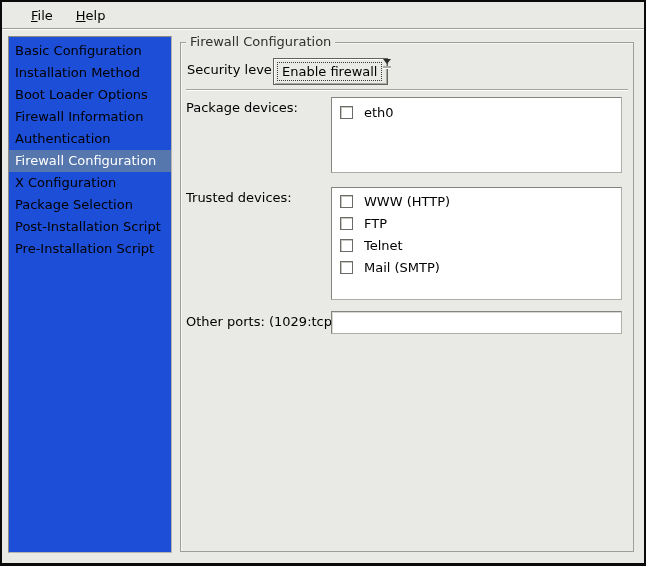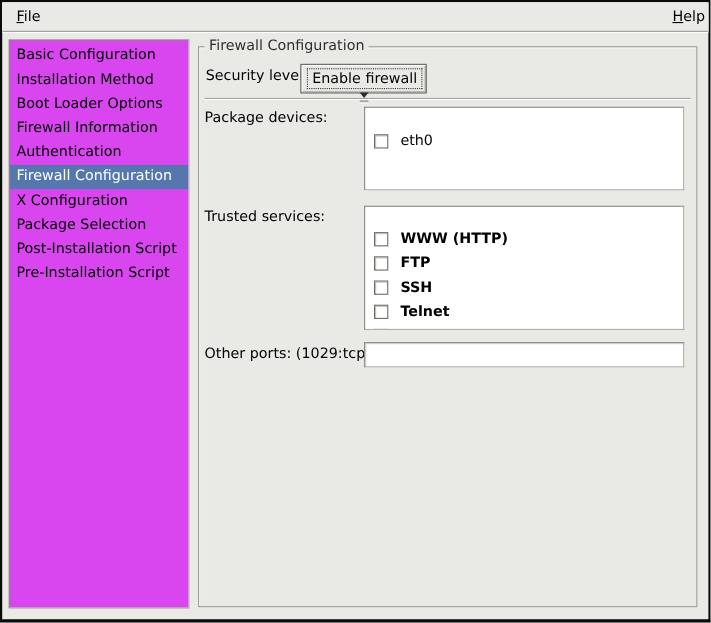--- a/index.html
+++ b/index.html
@@ -10,32 +10,31 @@
     background:#e9e9e6;
     font-family:"DejaVu Sans","Liberation Sans",sans-serif;
     font-size:13px;color:#000;
     box-shadow:inset 0 0 0 2px #0a0a0a, inset 0 -3px 0 #0a0a0a;
     overflow:hidden;
   }
   
   .menubar{
     position:absolute;left:2px;top:2px;right:2px;height:27px;
     display:flex;align-items:center;gap:17px;
-    padding-left:10px;
+    padding-left:26px;
     border-bottom:1px solid #9c9c98;
     box-shadow:0 1px 0 #ffffff;
     background:#e9e9e6;
-    justify-content:space-between;
   }
   .menu-item{padding:2px 3px;cursor:default;}
   .accel{text-decoration:underline;}
   
   .sidebar{
     position:absolute;left:8px;top:36px;width:164px;height:517px;
-    background:#d946ef;
+    background:#1d4ed8;
     border:1px solid #8a8a85;
     border-right-color:#b5b5b0;border-bottom-color:#b5b5b0;
     padding-top:3px;
     overflow:hidden;
   }
   .side-item{
     height:22px;line-height:22px;padding-left:6px;
     white-space:nowrap;overflow:hidden;cursor:default;
   }
   .side-item.selected{background:#5577ae;color:#ffffff;}
@@ -49,21 +48,21 @@
     position:absolute;left:186px;top:34px;
     background:#e9e9e6;padding:0 4px;line-height:16px;color:#2f2f2f;
   }
   .field-label{position:absolute;line-height:16px;white-space:nowrap;}
   
   .combo{
     position:absolute;left:273px;top:58px;width:115px;height:27px;
     background:#e9e9e6;
     border:1px solid #63635e;
     box-shadow:inset 1px 1px 0 #ffffff, inset -1px -1px 0 #a9a9a3;
-    display:flex;align-items:center;cursor:default;flex-direction:column;
+    display:flex;align-items:flex-start;cursor:default;
   }
   .combo-text{
     flex:1;margin:3px 1px 3px 3px;
     border:1px dotted #3a3a3a;
     line-height:17px;padding:0 4px;white-space:nowrap;
   }
   .combo-arrow{
     width:19px;display:flex;flex-direction:column;
     align-items:center;justify-content:center;gap:2px;
   }
@@ -76,24 +75,24 @@
   
   .separator{
     position:absolute;left:186px;top:89px;width:442px;height:0;
     border-top:1px solid #a4a49f;border-bottom:1px solid #ffffff;
   }
   
   .listpane{
     position:absolute;background:#ffffff;
     border:1px solid #85857f;
     border-right-color:#aeaea8;border-bottom-color:#aeaea8;
-    padding-top:18px;overflow:hidden;
+    padding-top:2px;overflow:hidden;
   }
   .lp-devices{left:331px;top:97px;width:291px;height:76px;}
-  .lp-services{left:331px;top:187px;width:291px;height:113px;font-weight:bold;}
+  .lp-services{left:331px;top:187px;width:291px;height:113px;}
   .check-row{display:flex;align-items:center;padding-left:8px;gap:11px;cursor:default;}
   .row24{height:24px;}
   .row22{height:22px;}
   .checkbox{
     width:13px;height:13px;background:#ffffff;flex:0 0 13px;
     border:1px solid #6c6c66;
     box-shadow:inset 1px 1px 0 #c7c7c1;
   }
   
   .text-input{
@@ -144,33 +143,29 @@
   <div class="separator"></div>
 
   <div class="field-label" style="left:186px;top:100px;">Package devices:</div>
   <div class="listpane lp-devices">
     <div class="check-row row24">
       <span class="checkbox"></span>
       <span>eth0</span>
     </div>
   </div>
 
-  <div class="field-label" style="left:186px;top:190px;">Trusted services:</div>
+  <div class="field-label" style="left:186px;top:190px;">Trusted devices:</div>
   <div class="listpane lp-services">
     <div class="check-row row22">
       <span class="checkbox"></span>
       <span>WWW (HTTP)</span>
     </div>
     <div class="check-row row22">
       <span class="checkbox"></span>
       <span>FTP</span>
-    </div>
-    <div class="check-row row22">
-      <span class="checkbox"></span>
-      <span>SSH</span>
     </div>
     <div class="check-row row22">
       <span class="checkbox"></span>
       <span>Telnet</span>
     </div>
     <div class="check-row row22">
       <span class="checkbox"></span>
       <span>Mail (SMTP)</span>
     </div>
   </div>

